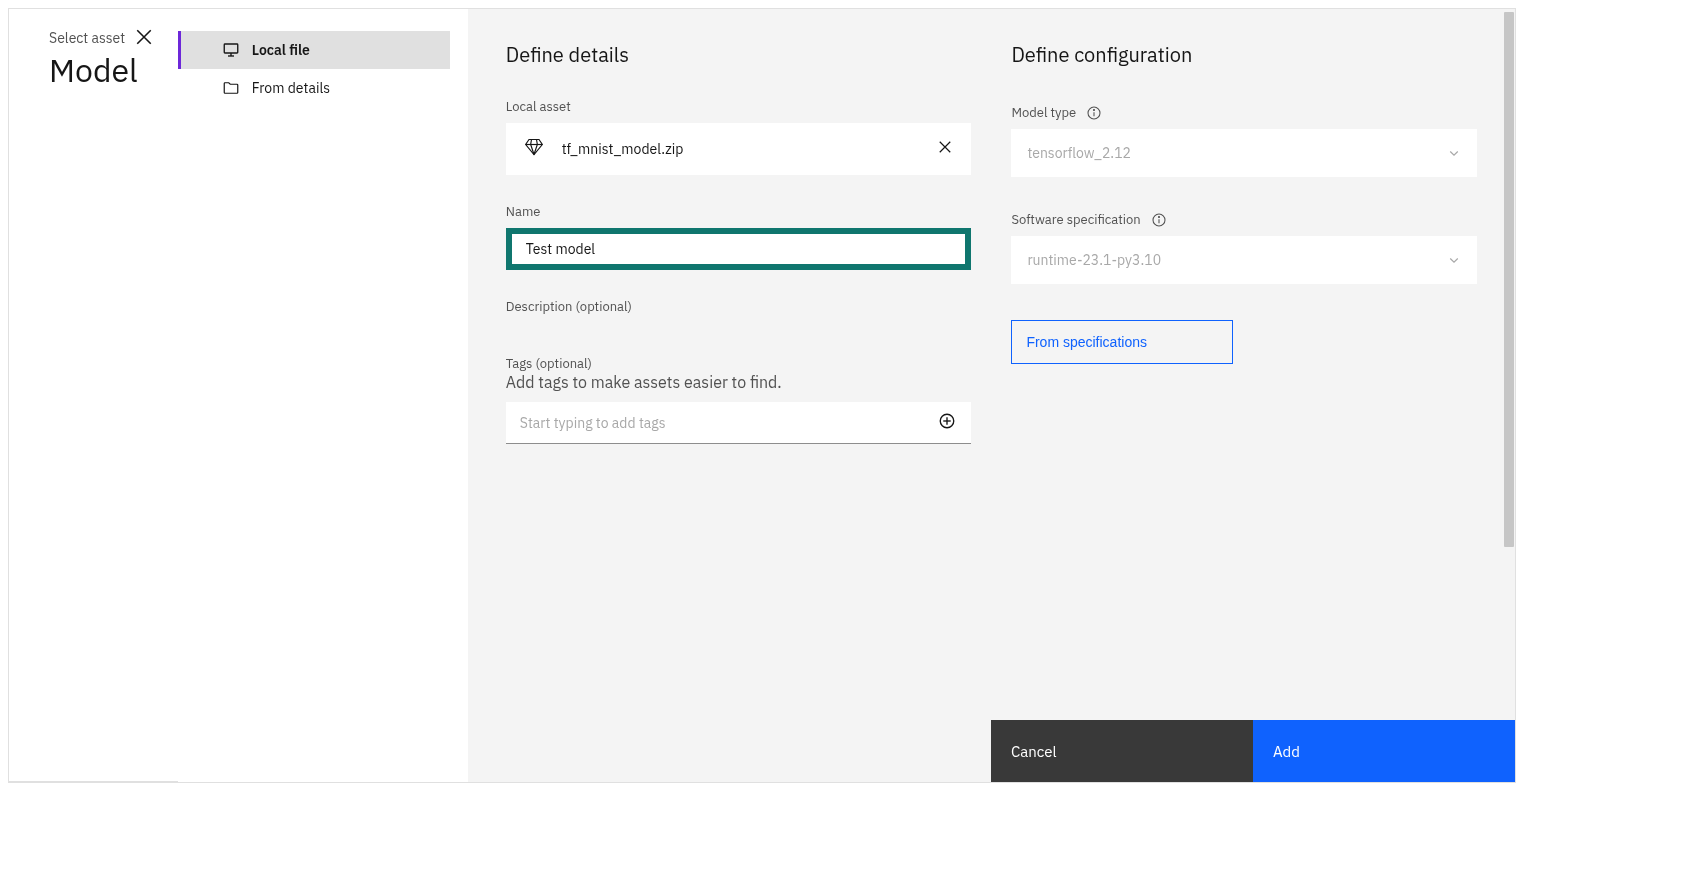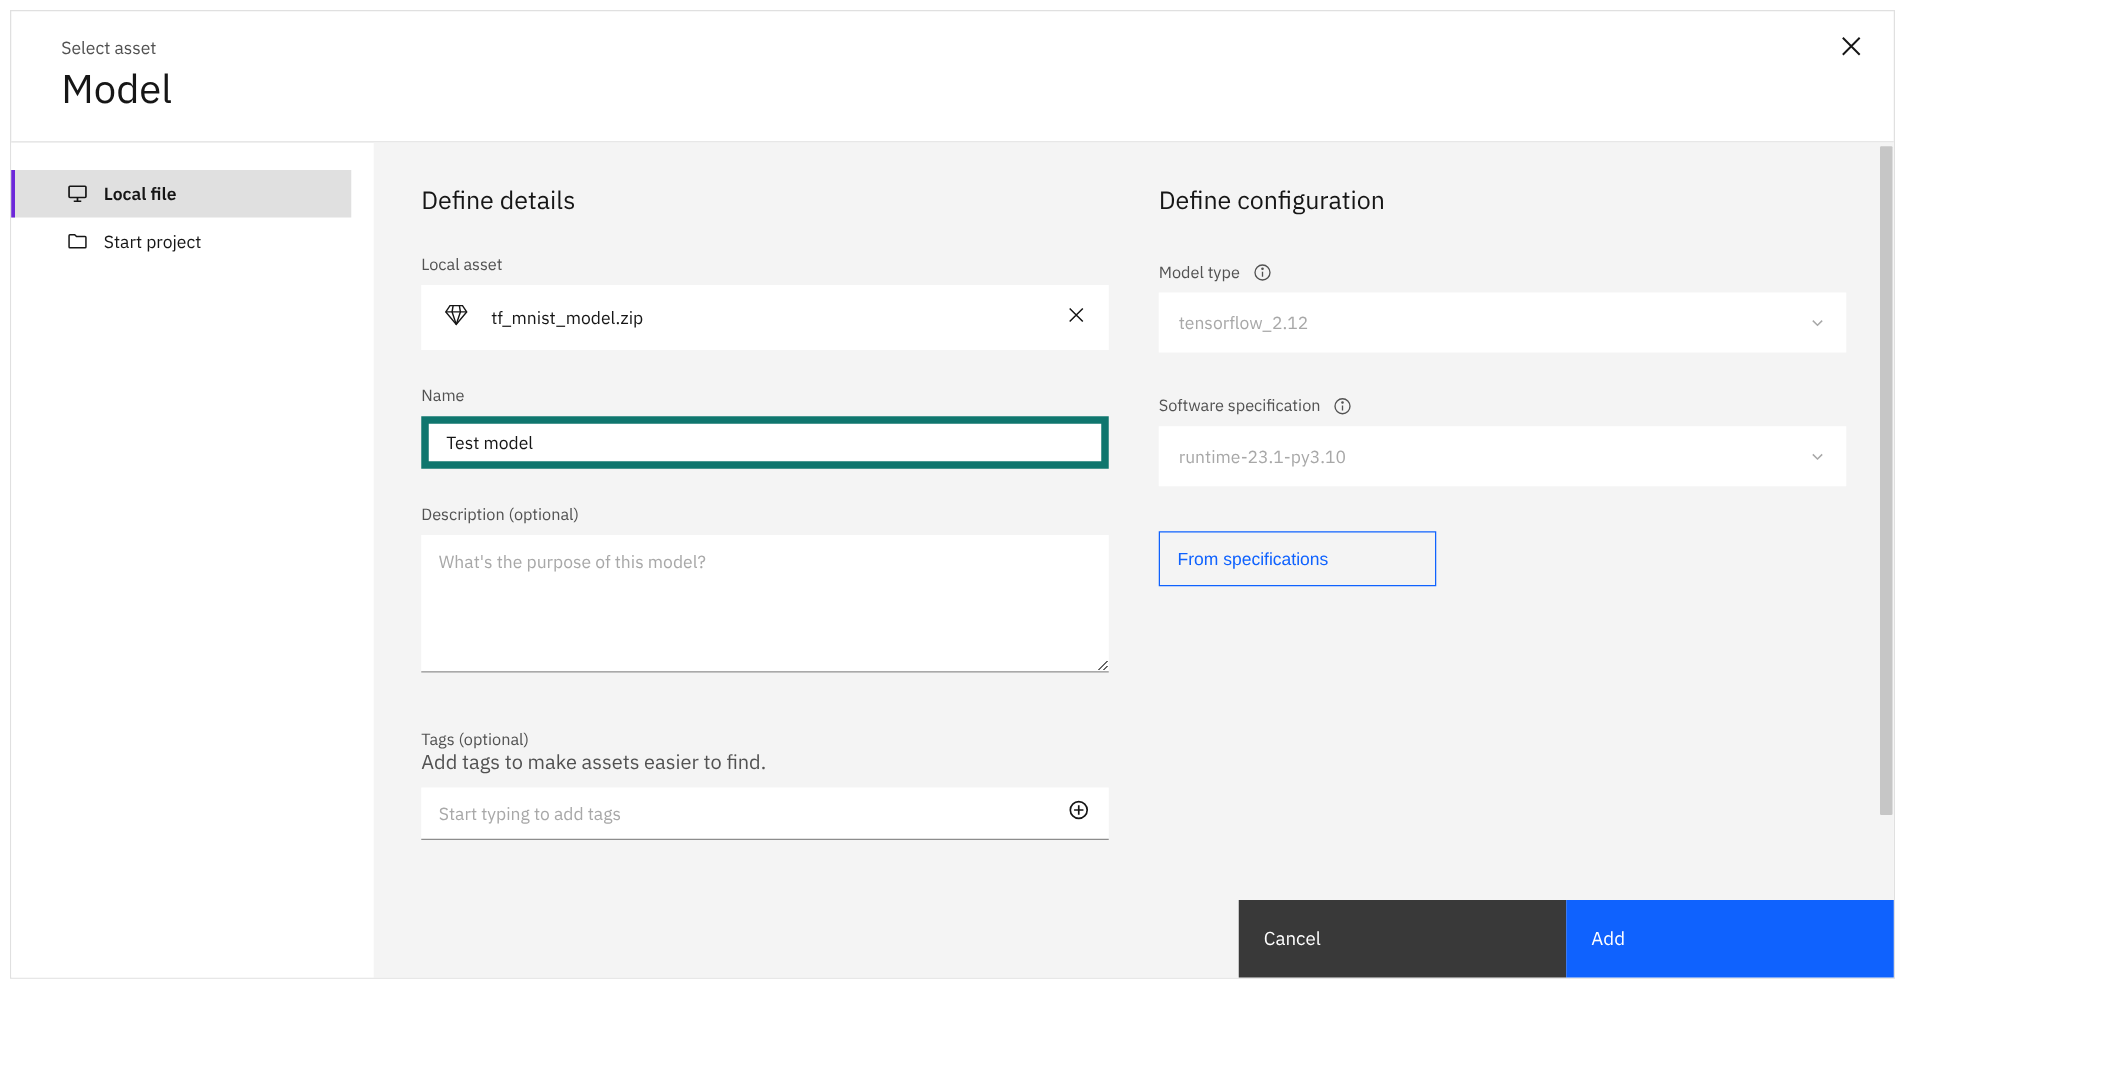--- a/index.html
+++ b/index.html
@@ -18,21 +18,21 @@
     }
     .modal {
       position: absolute;
       left: 8px;
       top: 8px;
       right: 170px;
       bottom: 88px;
       background: #fff;
       border: 1px solid #e0e0e0;
       display: flex;
-      flex-direction: column;
+      flex-direction: row;
     }
     .modal-header {
       padding: 20px 40px 24px 40px;
       position: relative;
       border-bottom: 1px solid #e0e0e0;
     }
     .header-subtitle {
       font-size: 14px;
       color: #525252;
       margin-bottom: 4px;
@@ -317,21 +317,21 @@
           </svg>
         </span>
         <span>Local file</span>
       </div>
       <div class="sidebar-item">
         <span class="sidebar-icon">
           <svg width="18" height="18" viewBox="0 0 24 24" fill="none" stroke="#161616" stroke-width="1.6">
             <path d="M3 6a1 1 0 011-1h5l2 2h9a1 1 0 011 1v10a1 1 0 01-1 1H4a1 1 0 01-1-1V6z"></path>
           </svg>
         </span>
-        <span>Start project</span>
+        <span>From details</span>
       </div>
     </div>
 
     <div class="content">
 
       <div class="column column-left">
         <div class="section-title">Define details</div>
 
         <div class="field">
           <div class="field-label">Local asset</div>
@@ -355,21 +355,20 @@
           </div>
         </div>
 
         <div class="field">
           <div class="field-label">Name</div>
           <input class="text-input" type="text" value="Test model" style="">
         </div>
 
         <div class="field" style="margin-bottom:40px;">
           <div class="field-label">Description (optional)</div>
-          <textarea class="textarea" placeholder="What's the purpose of this model?" style=""></textarea>
         </div>
 
         <div class="field" style="margin-bottom:0;">
           <div class="field-label" style="margin-bottom:4px;">Tags (optional)</div>
           <div class="field-sublabel">Add tags to make assets easier to find.</div>
           <div class="tags-input-wrapper">
             <input class="tags-input" type="text" placeholder="Start typing to add tags" style="">
             <span class="add-icon-btn">
               <span>
                 <svg width="18" height="18" viewBox="0 0 24 24" fill="none" stroke="#161616" stroke-width="1.8">

